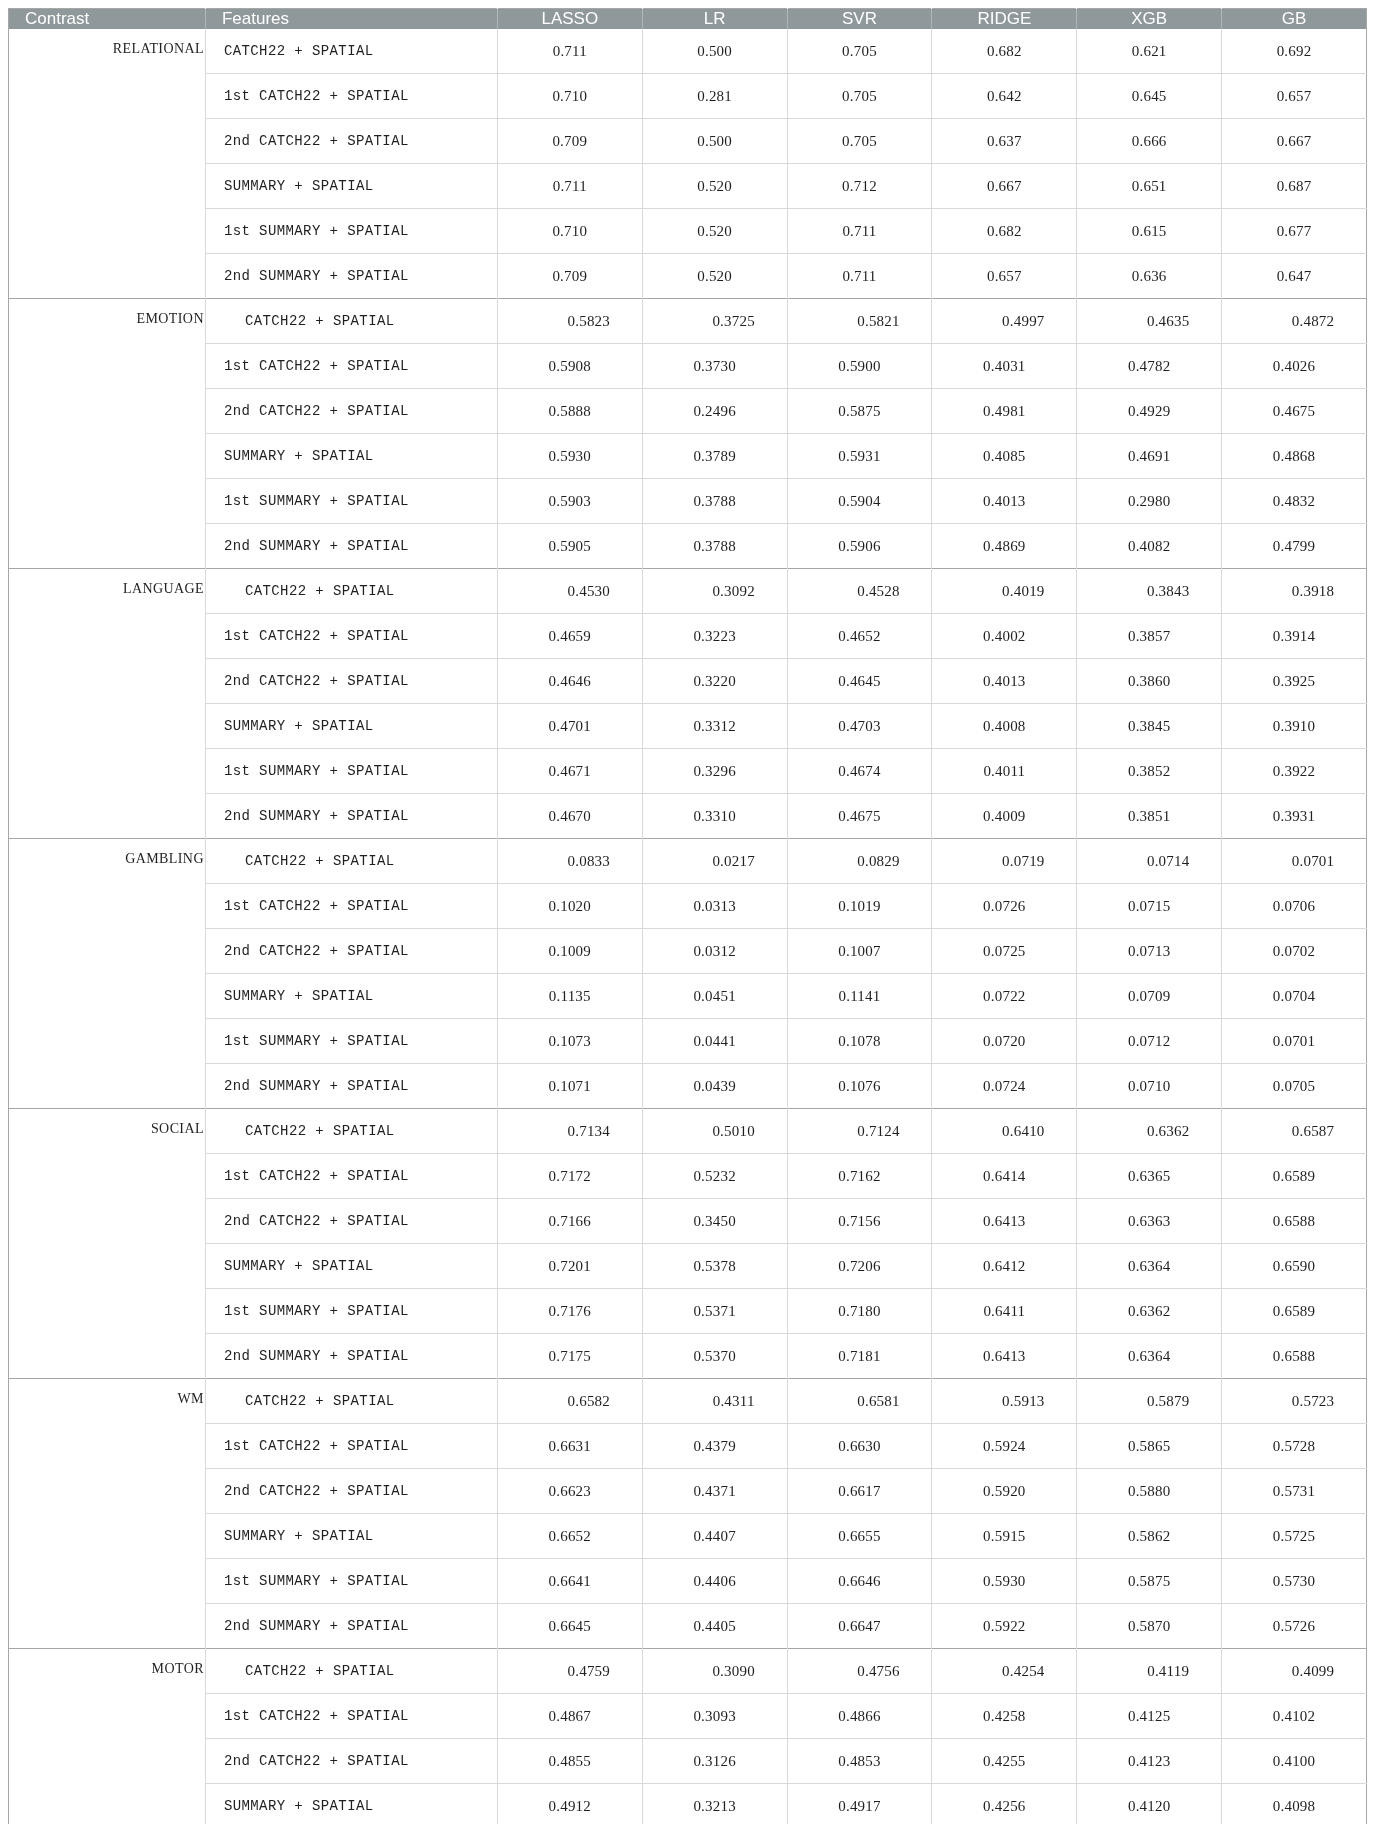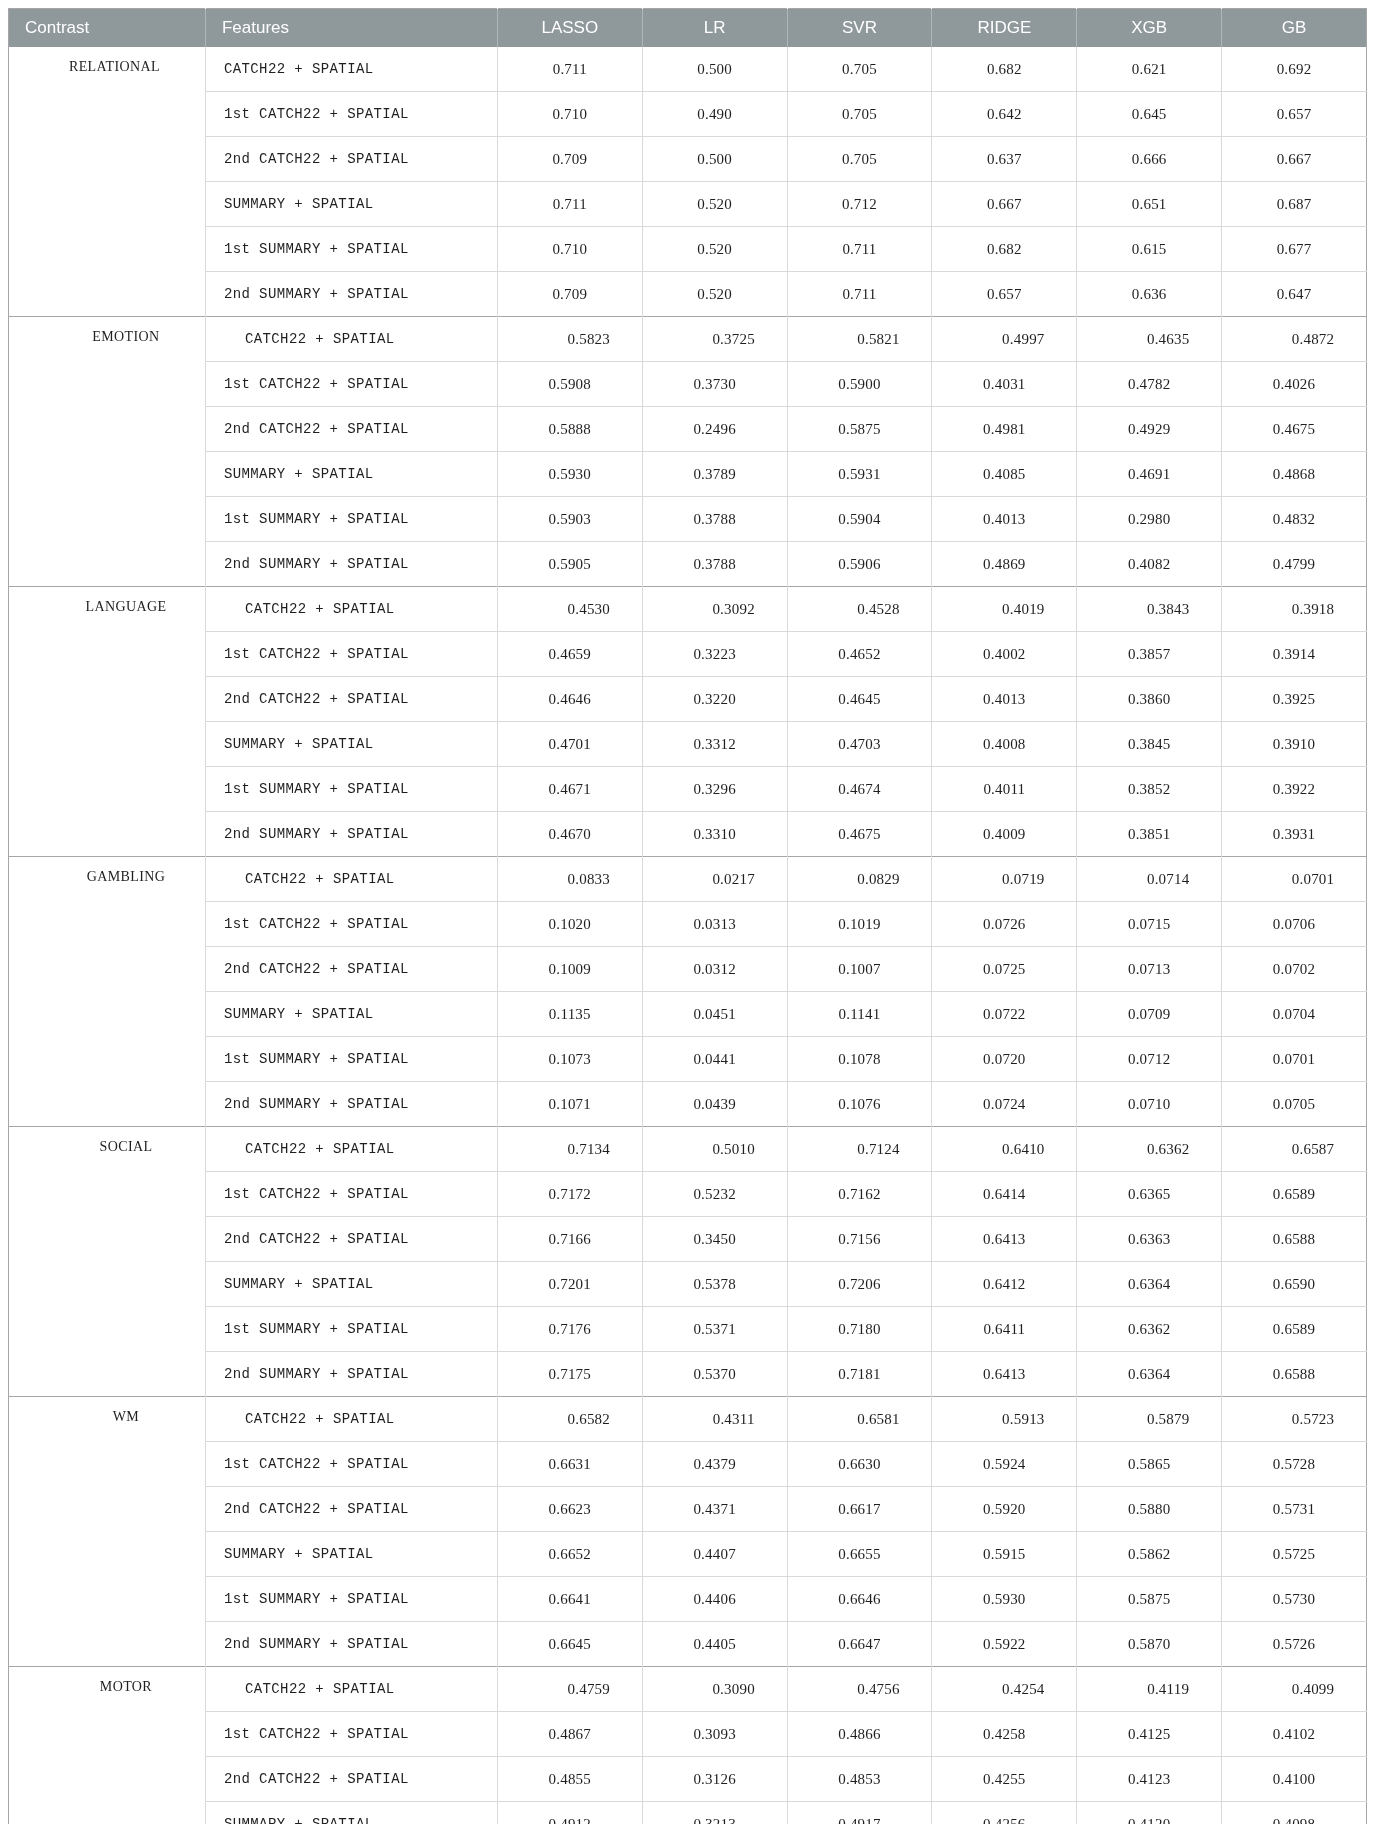--- a/index.html
+++ b/index.html
@@ -26,21 +26,21 @@
   }
   col.c-contrast{width:14.5%;}
   col.c-features{width:21.5%;}
   col.c-num{width:10.6666%;}
   thead th{
     background:var(--header-bg);
     color:var(--header-text);
     font-family:"Liberation Sans","DejaVu Sans",sans-serif;
     font-weight:400;
     font-size:17px;
-    height:38px;
+    height:20px;
     border-right:1px solid rgba(255,255,255,0.30);
     border-bottom:none;
     padding:0;
   }
   thead th:last-child{border-right:none;}
   thead th.text-col{text-align:left;padding-left:16px;}
   thead th.num-col{text-align:center;}
   tbody td{
     height:42px;
     border-right:1px solid var(--row-border);
@@ -51,21 +51,21 @@
   tbody td:last-child{border-right:none;}
   tbody td.value-cell{text-align:center;letter-spacing:0.2px;}
   tbody td.features-cell{
     text-align:left;
     padding-left:18px;
     font-size:14px;
     letter-spacing:0.4px;
     font-family:Liberation Mono, monospace;
   }
   tbody td.contrast-cell{
-    text-align:center;
+    text-align:right;
     vertical-align:top;
     padding-left:16px;
     padding-top:12px;
     font-size:14px;
     letter-spacing:0.4px;
     border-right:1px solid var(--row-border);
   }
   tr.first-group-start td{border-top:none;}
   tr.group-start td, tr.group-start td.contrast-cell{
     border-top:1px solid var(--group-border);
@@ -106,21 +106,21 @@
           <td class="value-cell">0.711</td>
           <td class="value-cell">0.500</td>
           <td class="value-cell">0.705</td>
           <td class="value-cell">0.682</td>
           <td class="value-cell">0.621</td>
           <td class="value-cell">0.692</td>
         </tr>
         <tr>
           <td class="features-cell">1st CATCH22 + SPATIAL</td>
           <td class="value-cell">0.710</td>
-          <td class="value-cell">0.490</td>
+          <td class="value-cell">0.281</td>
           <td class="value-cell">0.705</td>
           <td class="value-cell">0.642</td>
           <td class="value-cell">0.645</td>
           <td class="value-cell">0.657</td>
         </tr>
         <tr>
           <td class="features-cell">2nd CATCH22 + SPATIAL</td>
           <td class="value-cell">0.709</td>
           <td class="value-cell">0.500</td>
           <td class="value-cell">0.705</td>

